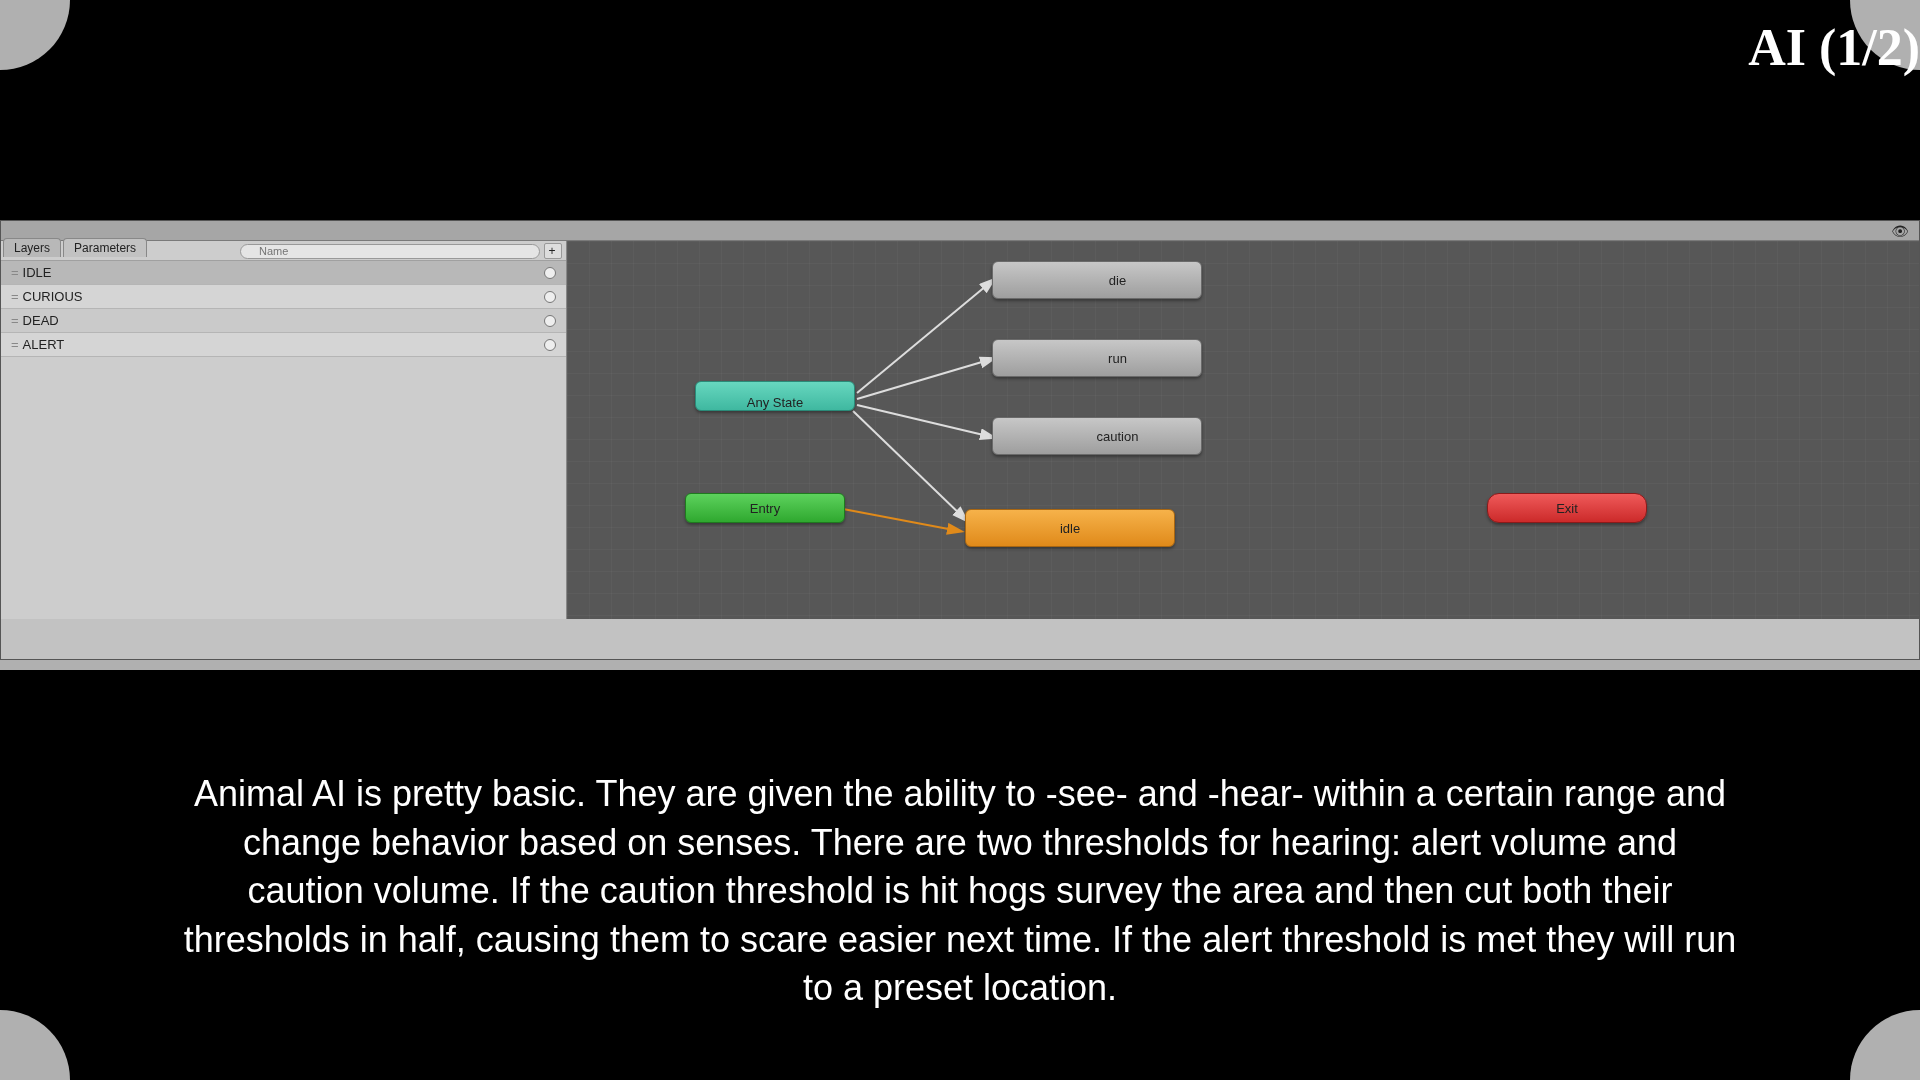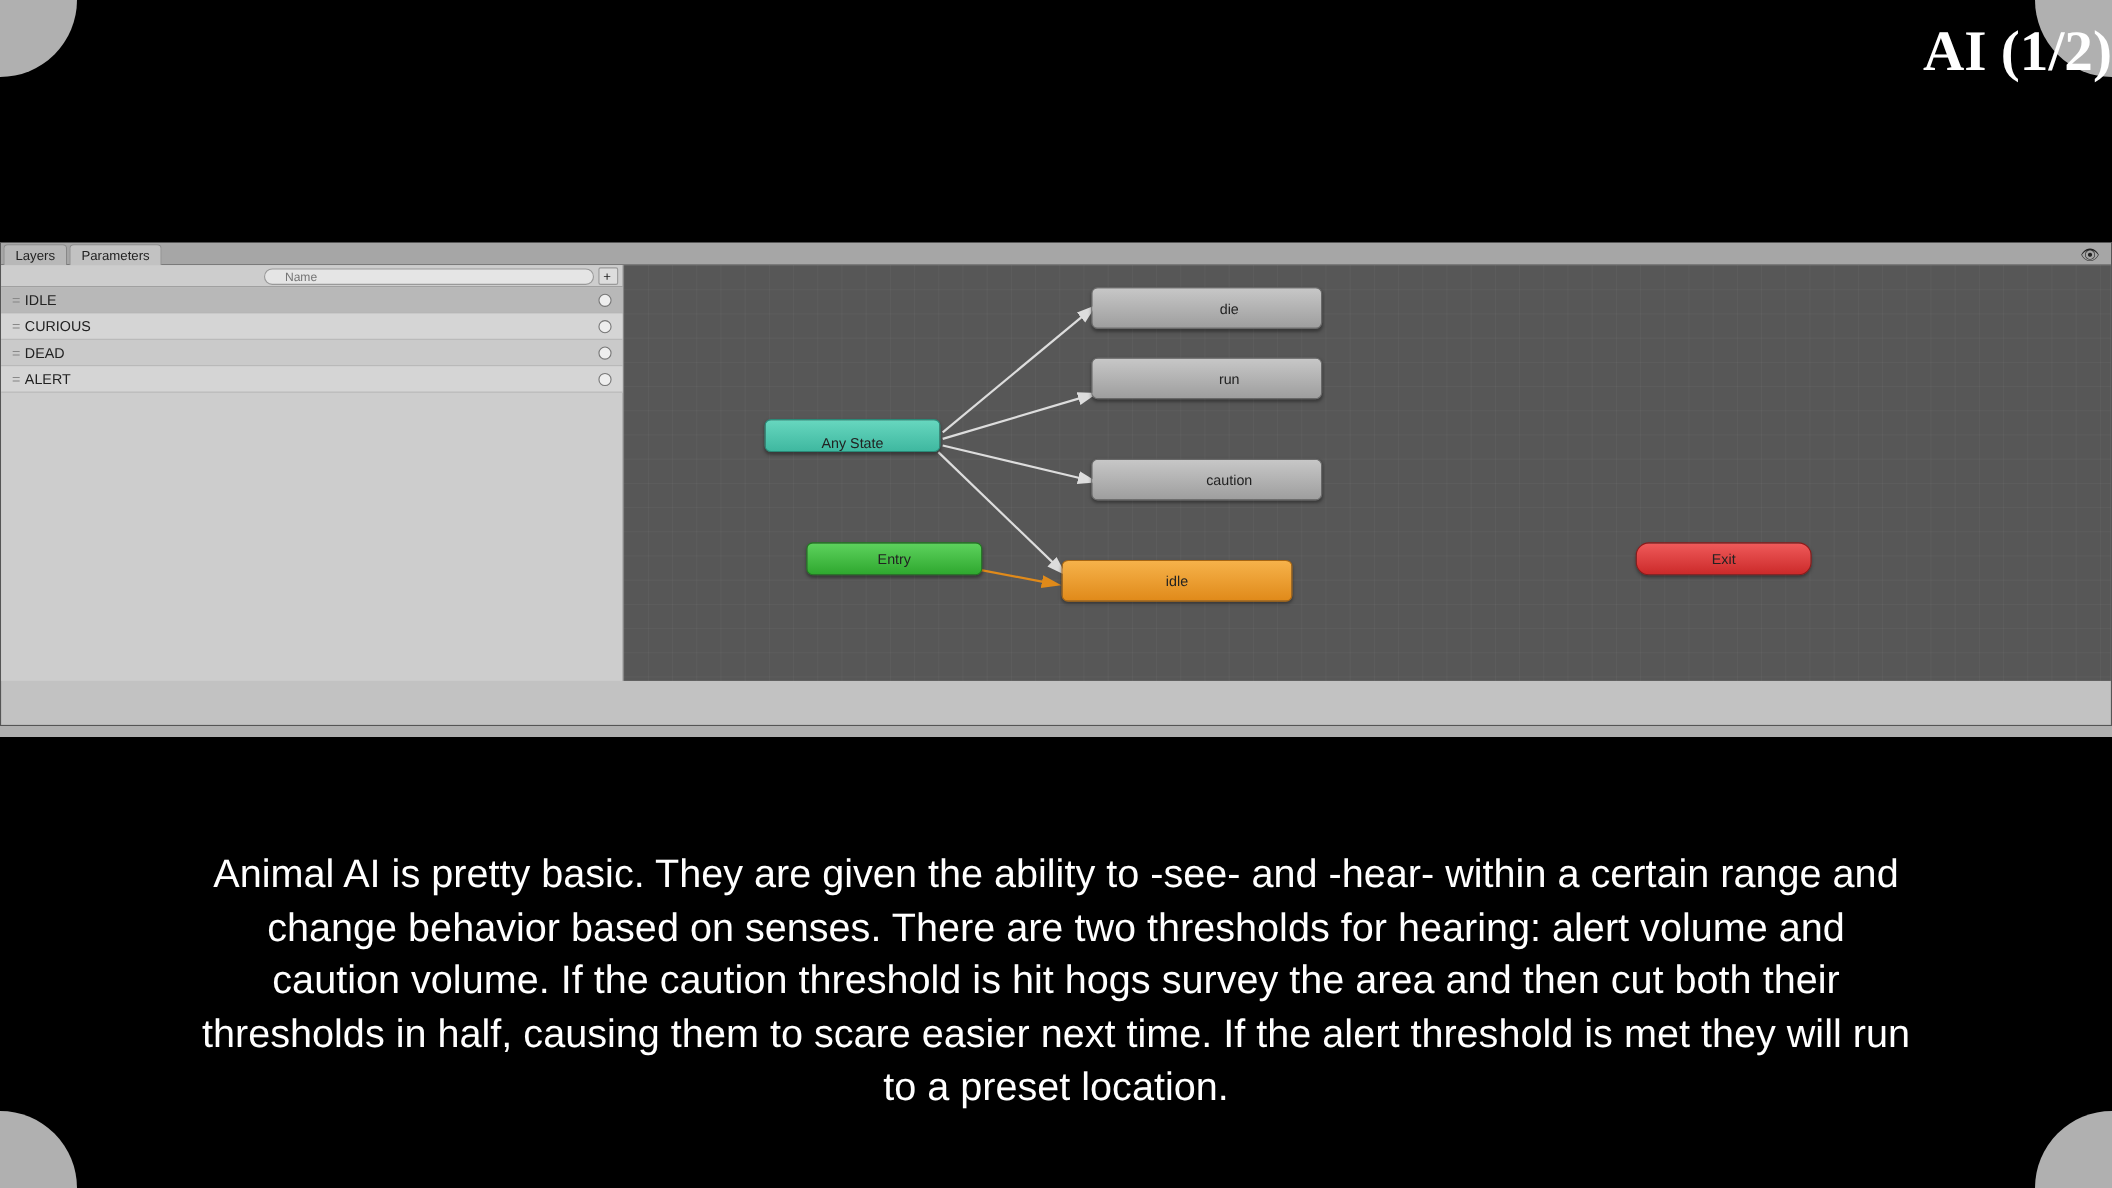--- a/index.html
+++ b/index.html
@@ -98,21 +98,21 @@
   .tab {
     padding: 2px 10px;
     border: 1px solid #888;
     border-bottom: none;
     border-top-left-radius: 4px;
     border-top-right-radius: 4px;
     background: #b8b8b8;
     font-size: 12px;
     margin-left: 2px;
     position: relative;
-    top: 1px;
+    top: 17px;
     cursor: pointer;
   }
   .tab.active {
     background: #c2c2c2;
   }
   .eye-icon {
     margin-left: auto;
     margin-right: 10px;
     font-size: 14px;
     align-self: center;
@@ -229,21 +229,21 @@
     padding-left: 41px;
   }
   .node-teal {
     background: linear-gradient(#67d7bf,#3fb8a0);
     border: 1px solid #2a8a78;
     width: 160px; height: 30px; align-items: flex-end;
   }
   .node-green {
     background: linear-gradient(#5dd25d,#2fa82f);
     border: 1px solid #1f7a1f;
-    width: 160px; height: 30px; margin-left: 48px;
+    width: 160px; height: 30px;
   }
   .node-orange {
     background: linear-gradient(#f6b24a,#e08a1a);
     border: 1px solid #a86612;
     width: 210px;
   }
   .node-red {
     background: linear-gradient(#ef5a5a,#cc2a2a);
     border: 1px solid #8c1a1a;
     width: 160px; height: 30px;
@@ -335,21 +335,21 @@
         <line class="arrowline" x1="290" y1="164" x2="425" y2="196" marker-end="url(#ah)"></line>
 
         <line class="arrowline" x1="286" y1="170" x2="398" y2="278" marker-end="url(#ah)"></line>
 
         <line class="arrowline orange" x1="276" y1="268" x2="392" y2="290" marker-end="url(#aho)"></line>
       </svg>
 
       <div class="node node-gray" style="left:425px; top:20px;">
         <span>die</span>
       </div>
-      <div class="node node-gray" style="left:425px; top:84px;">
+      <div class="node node-gray" style="left:425px; top:98px;">
         <span>run</span>
       </div>
       <div class="node node-gray" style="left:425px; top:176px;">
         <span>caution</span>
       </div>
       <div class="node node-orange" style="left:398px; top:268px;">
         <span>idle</span>
       </div>
       <div class="node node-teal" style="left:128px; top:140px;">
         <span>Any State</span>

